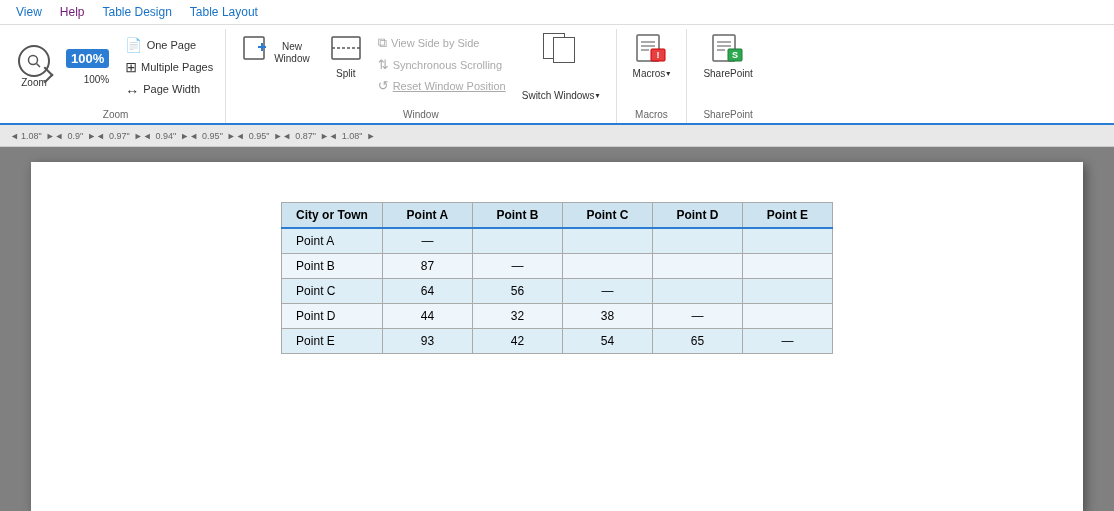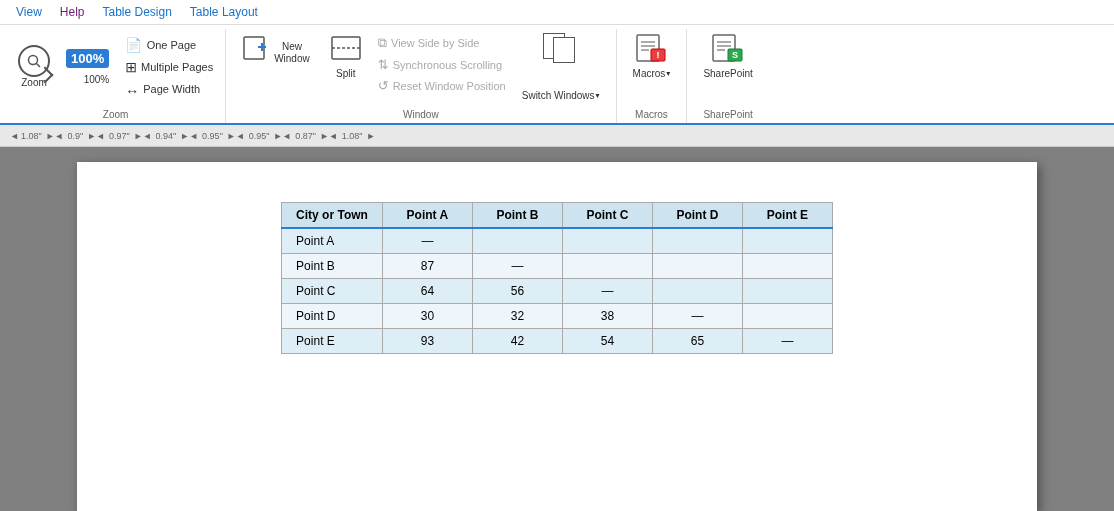--- a/index.html
+++ b/index.html
@@ -263,21 +263,21 @@
       flex: 1;
       background: #808080;
       display: flex;
       justify-content: center;
       overflow: hidden;
     }
 
     .page-wrapper {
       background: white;
       margin: 15px auto;
-      width: 960px;
+      width: 1052px;
       min-height: 350px;
       box-shadow: 3px 3px 10px rgba(0,0,0,0.4);
       display: flex;
       flex-direction: column;
       padding: 20px 40px;
     }
 
     .new-window-btn {
       display: flex;
       flex-direction: row;
@@ -383,21 +383,21 @@
           <div class="ribbon-btn-small disabled">
             <span style="font-size:13px; color:#aaa;">⧉</span>
             <span style="color:#aaa;">View Side by Side</span>
           </div>
           <div class="ribbon-btn-small disabled">
             <span style="font-size:13px; color:#aaa;">⇅</span>
             <span style="color:#aaa;">Synchronous Scrolling</span>
           </div>
           <div class="ribbon-btn-small disabled">
             <span style="font-size:13px; color:#aaa;">↺</span>
-            <span style="color:#aaa;">Reset Window Position</span>
+            <span style="color:#aaa;text-decoration:underline;">Reset Window Position</span>
           </div>
         </div>
 
         <div class="switch-btn">
           <div class="switch-icon">
             <div class="doc1"></div>
             <div class="doc2"></div>
           </div>
           <div class="switch-label">
             <span>Switch
@@ -507,21 +507,21 @@
             <tr>
               <td>Point C</td>
               <td>64</td>
               <td>56</td>
               <td>—</td>
               <td></td>
               <td></td>
             </tr>
             <tr>
               <td>Point D</td>
-              <td>30</td>
+              <td>44</td>
               <td>32</td>
               <td>38</td>
               <td>—</td>
               <td></td>
             </tr>
             <tr>
               <td>Point E</td>
               <td>93</td>
               <td>42</td>
               <td>54</td>

